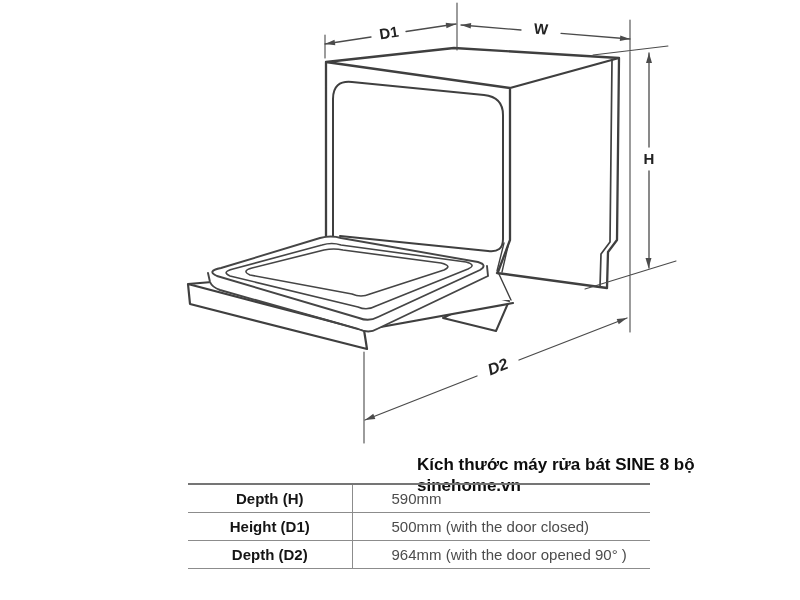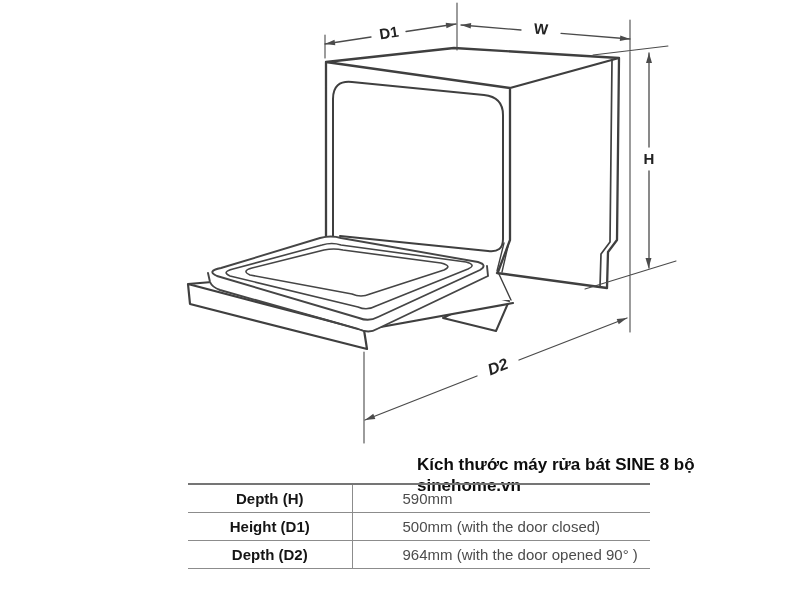--- a/index.html
+++ b/index.html
@@ -45,21 +45,21 @@
   .spec-label {
     width: 163.5px;
     border-right: 1.5px solid #8c8c8c;
     display: flex; align-items: center; justify-content: center;
     font-size: 15px; font-weight: bold; color: #151515;
     white-space: nowrap;
   }
   .spec-value {
     flex: 1;
     display: flex; align-items: center;
-    padding-left: 50px;
+    padding-left: 39px;
     font-size: 15px; color: #4c4c4c;
     white-space: nowrap;
   }
 </style>
 </head>
 <body>
 
 <div id="stage">
 
   <svg id="diagram-svg" width="800" height="462" viewBox="0 0 800 462">

